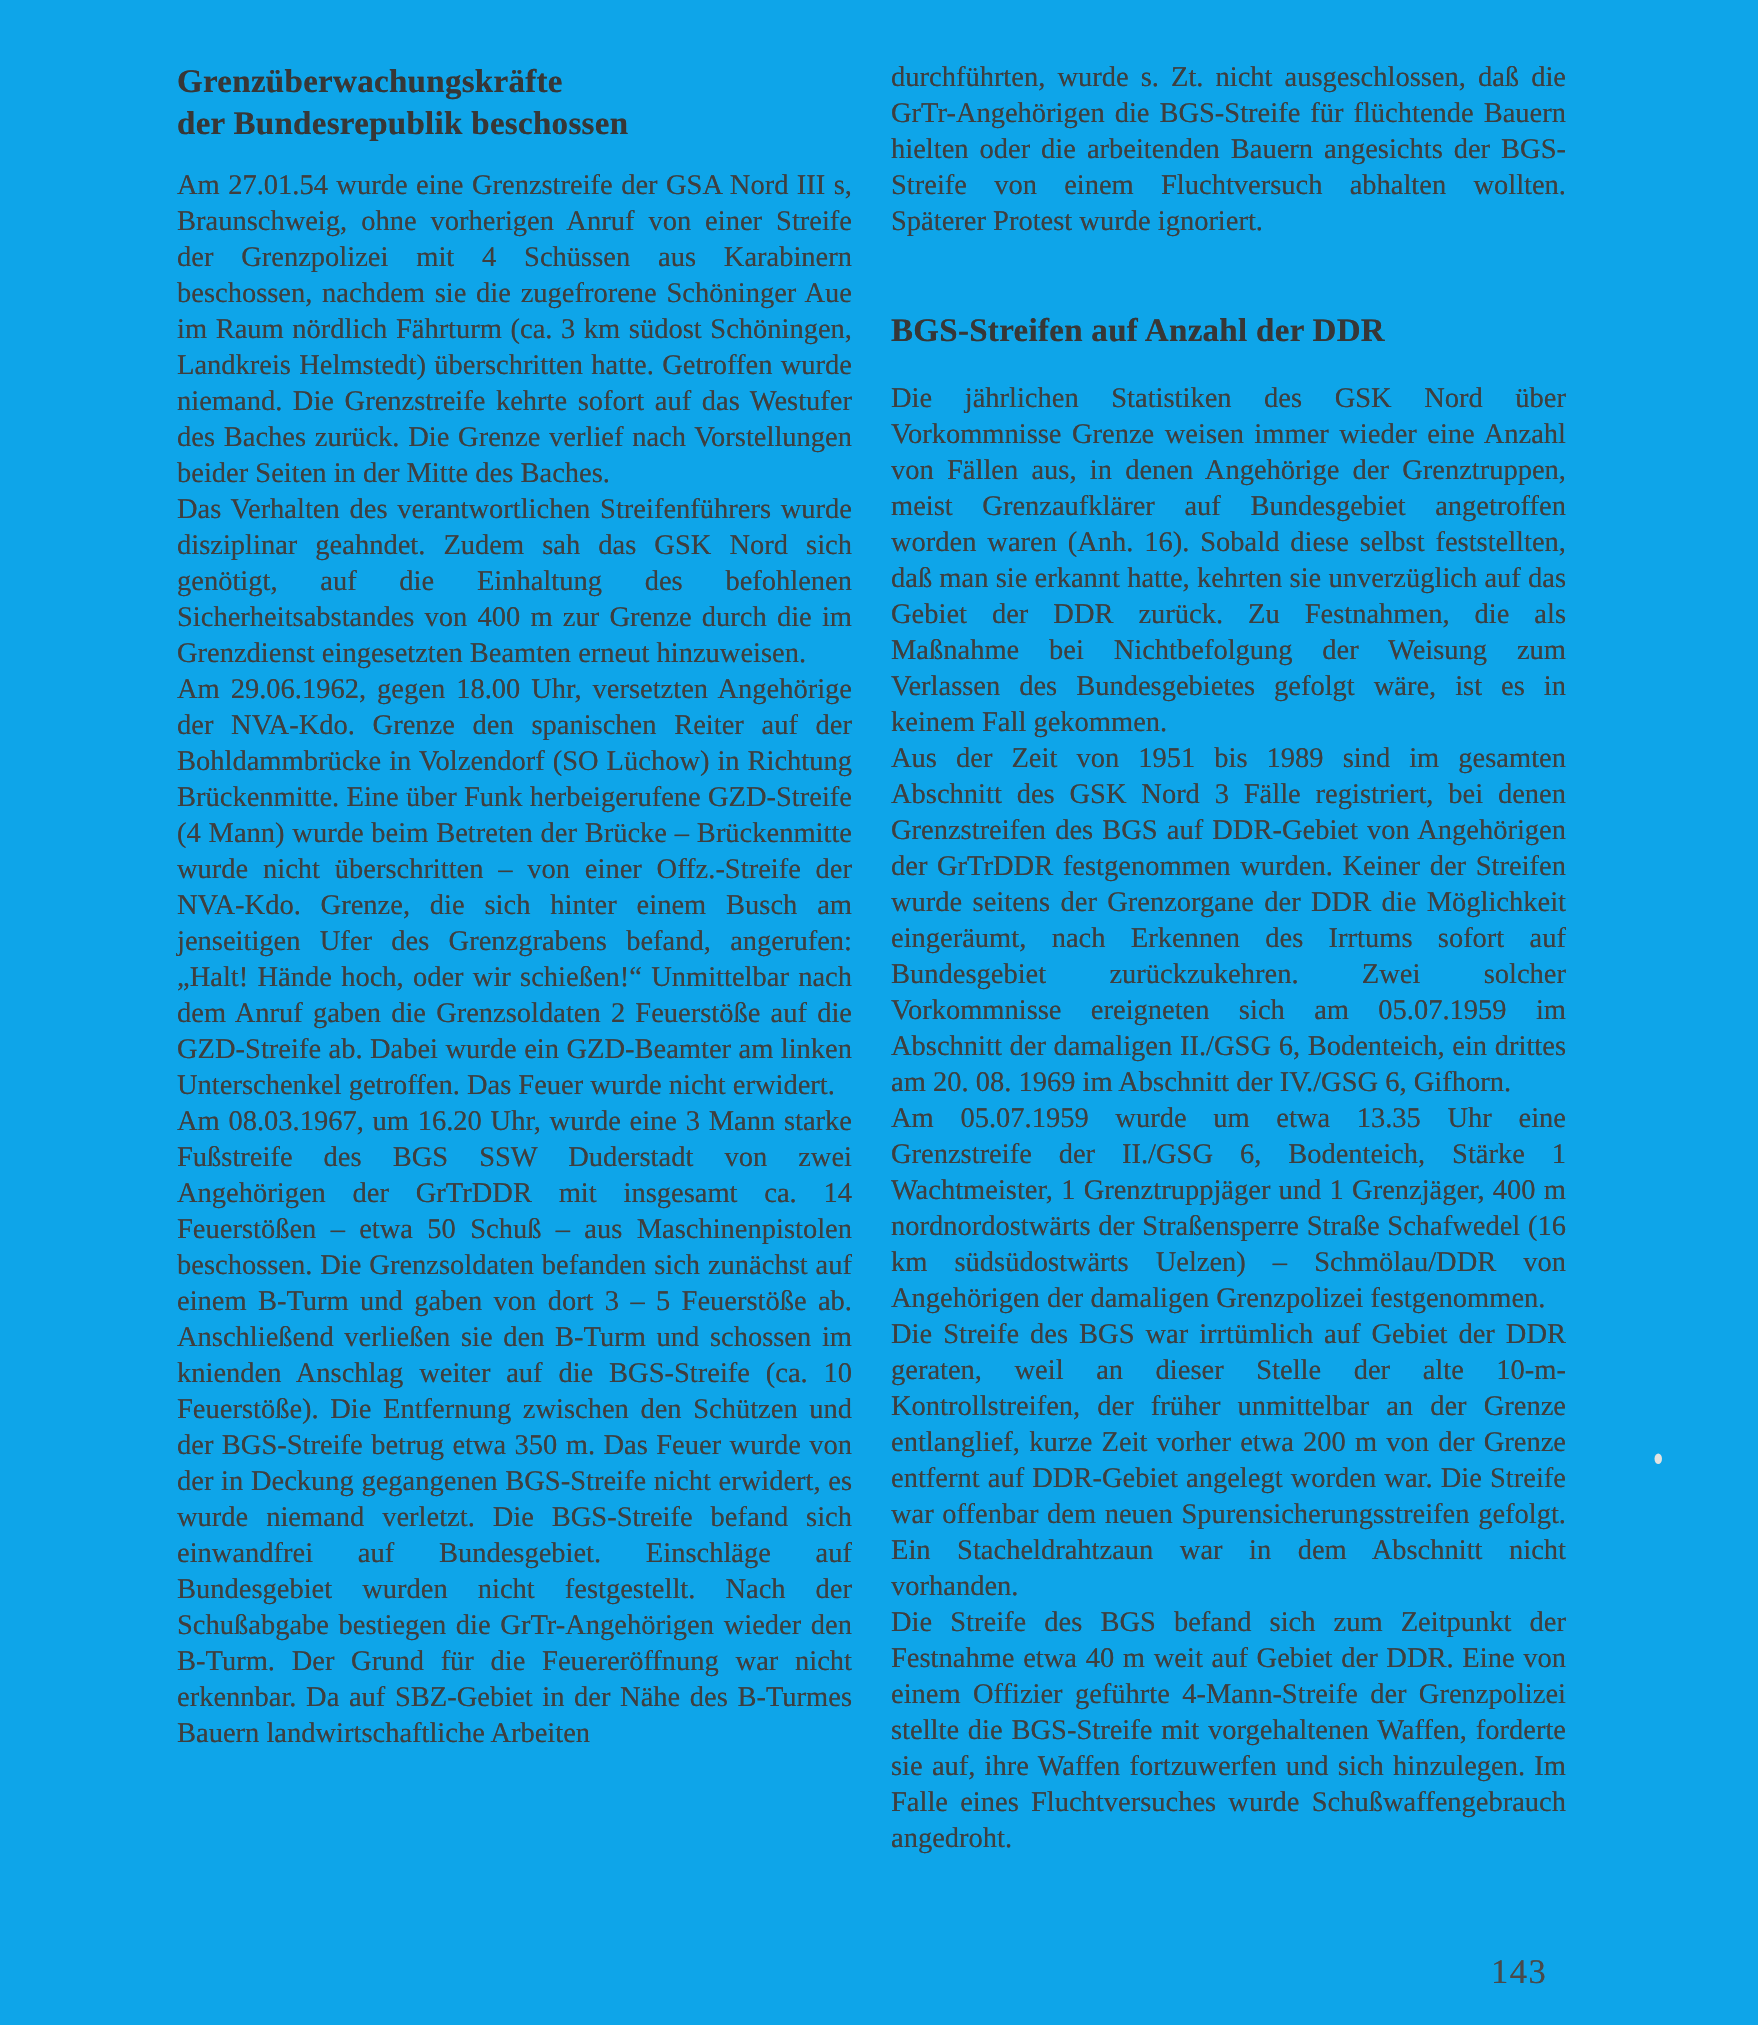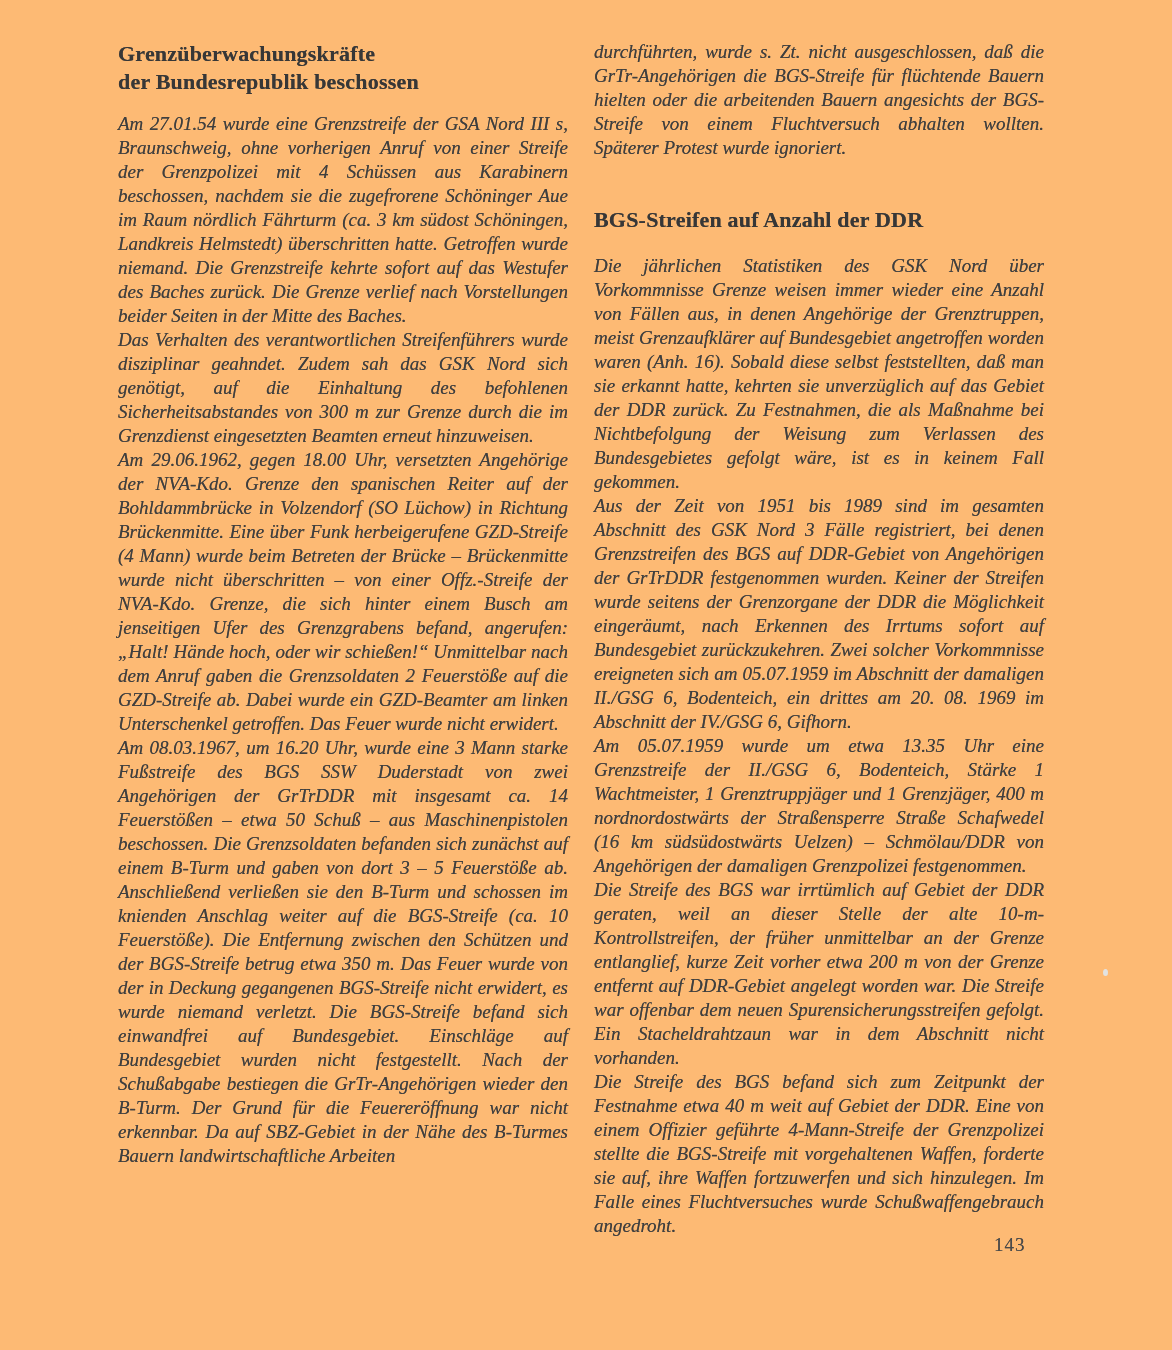--- a/index.html
+++ b/index.html
@@ -4,60 +4,60 @@
 <style>
   html, body {
     margin: 0;
     padding: 0;
     background: #ffffff;
   }
   .page {
     position: relative;
     width: 1172px;
     height: 1350px;
-    background: #fdba74;
+    background: #0ea5e9;
     overflow: hidden;
     font-family: "Liberation Serif", "DejaVu Serif", serif;
     color: #3f3f3f;
   }
   .col {
     position: absolute;
     top: 40px;
     width: 450px;
     font-size: 19px;
     line-height: 24px;
     text-align: justify;
     hyphens: auto;
     -webkit-hyphens: auto;
     text-shadow: 0 0 0.4px rgba(62,62,62,0.75);
   }
   .col-left  { left: 118px; }
   .col-right { left: 594px; }
-  .col p { margin: 0; font-style: italic; }
+  .col p { margin: 0; }
   .heading {
     font-weight: bold;
     font-size: 22px;
     line-height: 28px;
     color: #373737;
     text-align: left;
     hyphens: none;
     letter-spacing: 0.2px;
   }
   .heading-main {
     margin: 0 0 16px 0;
     white-space: pre-line;
   }
   .heading-section {
     margin: 46px 0 20px 0;
   }
   .page-number {
     position: absolute;
     left: 994px;
-    top: 1234px;
-    font-size: 19px;
+    top: 1302px;
+    font-size: 23px;
     letter-spacing: 1px;
     color: #4a4a4a;
     text-shadow: 0 0 0.4px rgba(70,70,70,0.7);
   }
   .scan-artifact {
     position: absolute;
     left: 1103px;
     top: 969px;
     width: 5px;
     height: 7px;
@@ -67,21 +67,21 @@
 </style>
 </head>
 <body>
 
 <div class="page">
 
   <div class="col col-left">
     <h1 class="heading heading-main">Grenzüberwachungskräfte
 der Bundesrepublik beschossen</h1>
     <p>Am 27.01.54 wurde eine Grenzstreife der GSA Nord III s, Braunschweig, ohne vorherigen Anruf von einer Streife der Grenzpolizei mit 4 Schüssen aus Karabinern beschossen, nachdem sie die zugefrorene Schöninger Aue im Raum nördlich Fährturm (ca. 3 km südost Schöningen, Landkreis Helmstedt) überschritten hatte. Getroffen wurde niemand. Die Grenzstreife kehrte sofort auf das Westufer des Baches zurück. Die Grenze verlief nach Vorstellungen beider Seiten in der Mitte des Baches.</p>
-    <p>Das Verhalten des verantwortlichen Streifenführers wurde disziplinar geahndet. Zudem sah das GSK Nord sich genötigt, auf die Einhaltung des befohlenen Sicherheitsabstandes von 300 m zur Grenze durch die im Grenzdienst eingesetzten Beamten erneut hinzuweisen.</p>
+    <p>Das Verhalten des verantwortlichen Streifenführers wurde disziplinar geahndet. Zudem sah das GSK Nord sich genötigt, auf die Einhaltung des befohlenen Sicherheitsabstandes von 400 m zur Grenze durch die im Grenzdienst eingesetzten Beamten erneut hinzuweisen.</p>
     <p>Am 29.06.1962, gegen 18.00 Uhr, versetzten Angehörige der NVA-Kdo. Grenze den spanischen Reiter auf der Bohldammbrücke in Volzendorf (SO Lüchow) in Richtung Brückenmitte. Eine über Funk herbeigerufene GZD-Streife (4 Mann) wurde beim Betreten der Brücke – Brückenmitte wurde nicht überschritten – von einer Offz.-Streife der NVA-Kdo. Grenze, die sich hinter einem Busch am jenseitigen Ufer des Grenzgrabens befand, angerufen: „Halt! Hände hoch, oder wir schießen!“ Unmittelbar nach dem Anruf gaben die Grenzsoldaten 2 Feuerstöße auf die GZD-Streife ab. Dabei wurde ein GZD-Beamter am linken Unterschenkel getroffen. Das Feuer wurde nicht erwidert.</p>
     <p>Am 08.03.1967, um 16.20 Uhr, wurde eine 3 Mann starke Fußstreife des BGS SSW Duderstadt von zwei Angehörigen der GrTrDDR mit insgesamt ca. 14 Feuerstößen – etwa 50 Schuß – aus Maschinenpistolen beschossen. Die Grenzsoldaten befanden sich zunächst auf einem B-Turm und gaben von dort 3 – 5 Feuerstöße ab. Anschließend verließen sie den B-Turm und schossen im knienden Anschlag weiter auf die BGS-Streife (ca. 10 Feuerstöße). Die Entfernung zwischen den Schützen und der BGS-Streife betrug etwa 350 m. Das Feuer wurde von der in Deckung gegangenen BGS-Streife nicht erwidert, es wurde niemand verletzt. Die BGS-Streife befand sich einwandfrei auf Bundesgebiet. Einschläge auf Bundesgebiet wurden nicht festgestellt. Nach der Schußabgabe bestiegen die GrTr-Angehörigen wieder den B-Turm. Der Grund für die Feuereröffnung war nicht erkennbar. Da auf SBZ-Gebiet in der Nähe des B-Turmes Bauern landwirtschaftliche Arbeiten</p>
   </div>
 
   <div class="col col-right">
     <p>durchführten, wurde s. Zt. nicht ausgeschlossen, daß die GrTr-Angehörigen die BGS-Streife für flüchtende Bauern hielten oder die arbeitenden Bauern angesichts der BGS-Streife von einem Fluchtversuch abhalten wollten. Späterer Protest wurde ignoriert.</p>
     <h2 class="heading heading-section">BGS-Streifen auf Anzahl der DDR</h2>
     <p>Die jährlichen Statistiken des GSK Nord über Vorkommnisse Grenze weisen immer wieder eine Anzahl von Fällen aus, in denen Angehörige der Grenztruppen, meist Grenzaufklärer auf Bundesgebiet angetroffen worden waren (Anh. 16). Sobald diese selbst feststellten, daß man sie erkannt hatte, kehrten sie unverzüglich auf das Gebiet der DDR zurück. Zu Festnahmen, die als Maßnahme bei Nichtbefolgung der Weisung zum Verlassen des Bundesgebietes gefolgt wäre, ist es in keinem Fall gekommen.</p>
     <p>Aus der Zeit von 1951 bis 1989 sind im gesamten Abschnitt des GSK Nord 3 Fälle registriert, bei denen Grenzstreifen des BGS auf DDR-Gebiet von Angehörigen der GrTrDDR festgenommen wurden. Keiner der Streifen wurde seitens der Grenzorgane der DDR die Möglichkeit eingeräumt, nach Erkennen des Irrtums sofort auf Bundesgebiet zurückzukehren. Zwei solcher Vorkommnisse ereigneten sich am 05.07.1959 im Abschnitt der damaligen II./GSG 6, Bodenteich, ein drittes am 20. 08. 1969 im Abschnitt der IV./GSG 6, Gifhorn.</p>
     <p>Am 05.07.1959 wurde um etwa 13.35 Uhr eine Grenzstreife der II./GSG 6, Bodenteich, Stärke 1 Wachtmeister, 1 Grenztruppjäger und 1 Grenzjäger, 400 m nordnordostwärts der Straßensperre Straße Schafwedel (16 km südsüdostwärts Uelzen) – Schmölau/DDR von Angehörigen der damaligen Grenzpolizei festgenommen.</p>

